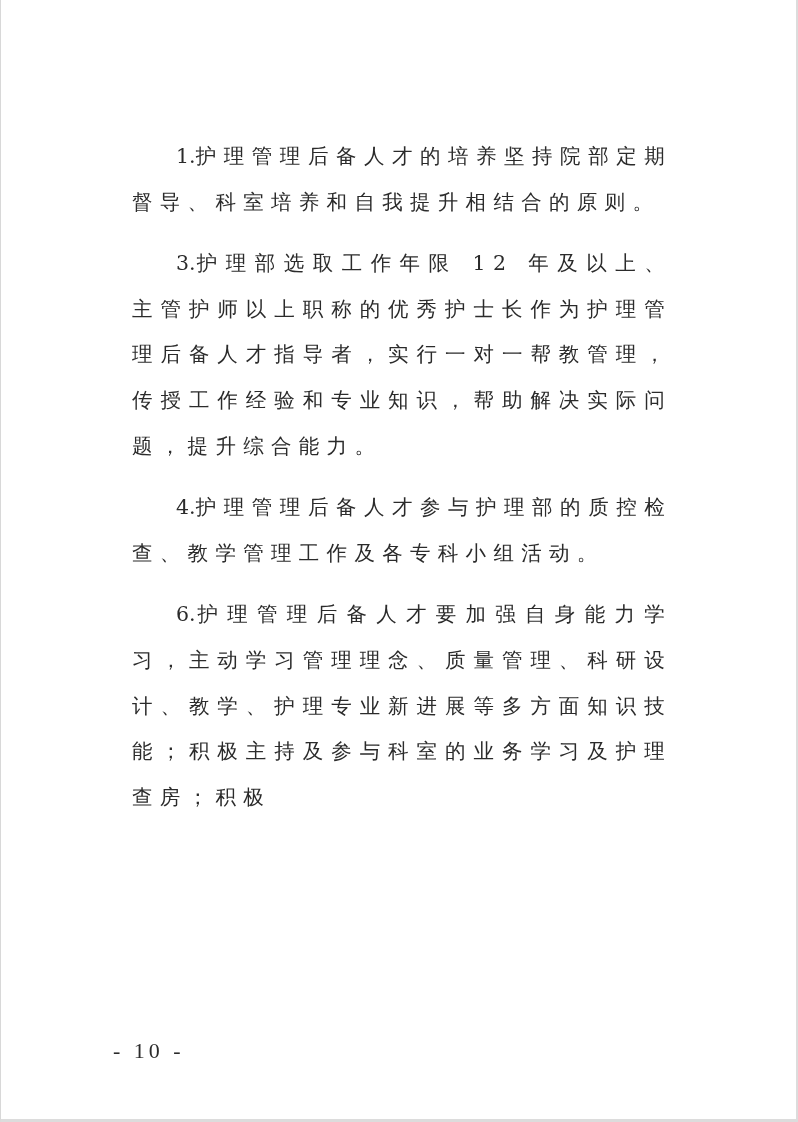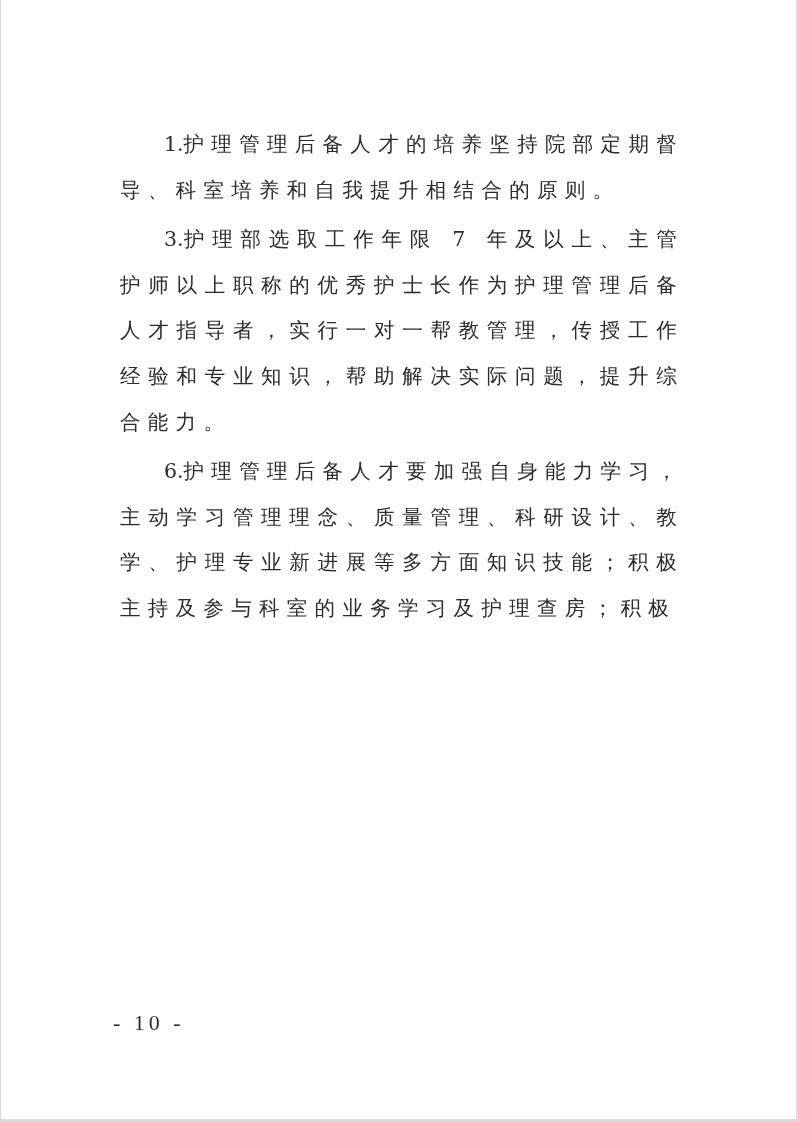--- a/index.html
+++ b/index.html
@@ -30,43 +30,44 @@
       left: 115px;
       top: 118px;
       width: 572px;
       font-family: "DejaVu Serif", "Liberation Serif", serif;
       font-size: 20.5px;
       line-height: 45.6px;
       color: #2b2b2b;
       letter-spacing: 7.3px;
     }
     .para {
-      margin: 4px;
+      margin: 16px;
       padding: 0;
       text-indent: 44px;
       text-align: justify;
       text-align-last: left;
       word-break: break-all;
     }
     .para .num {
       letter-spacing: 0;
     }
     .footer {
       position: absolute;
       left: 112px;
-      top: 1010px;
+      top: 1038px;
       font-family: "Liberation Serif", "DejaVu Serif", serif;
       font-size: 22px;
       color: #2b2b2b;
       letter-spacing: 4px;
     }
   </style>
 </head>
 <body>
 
 <div class="page">
   <div class="content">
     <p class="para"><span class="num">1.</span><span>护理管理后备人才的培养坚持院部定期督导、科室培养和自我提升相结合的原则。</span></p>
-    <p class="para"><span class="num">3.</span><span>护理部选取工作年限 7 年及以上、主管护师以上职称的优秀护士长作为护理管理后备人才指导者，实行一对一帮教管理，传授工作经验和专业知识，帮助解决实际问题，提升综合能力。</span></p>
+    <p class="para"><span class="num">3.</span><span>护理部选取工作年限 12 年及以上、主管护师以上职称的优秀护士长作为护理管理后备人才指导者，实行一对一帮教管理，传授工作经验和专业知识，帮助解决实际问题，提升综合能力。</span></p>
+    <p class="para"><span class="num">4.</span><span>护理管理后备人才参与护理部的质控检查、教学管理工作及各专科小组活动。</span></p>
     <p class="para"><span class="num">6.</span><span>护理管理后备人才要加强自身能力学习，主动学习管理理念、质量管理、科研设计、教学、护理专业新进展等多方面知识技能；积极主持及参与科室的业务学习及护理查房；积极</span></p>
   </div>
   <div class="footer">- 10 -</div>
 </div>
 
 </body></html>

